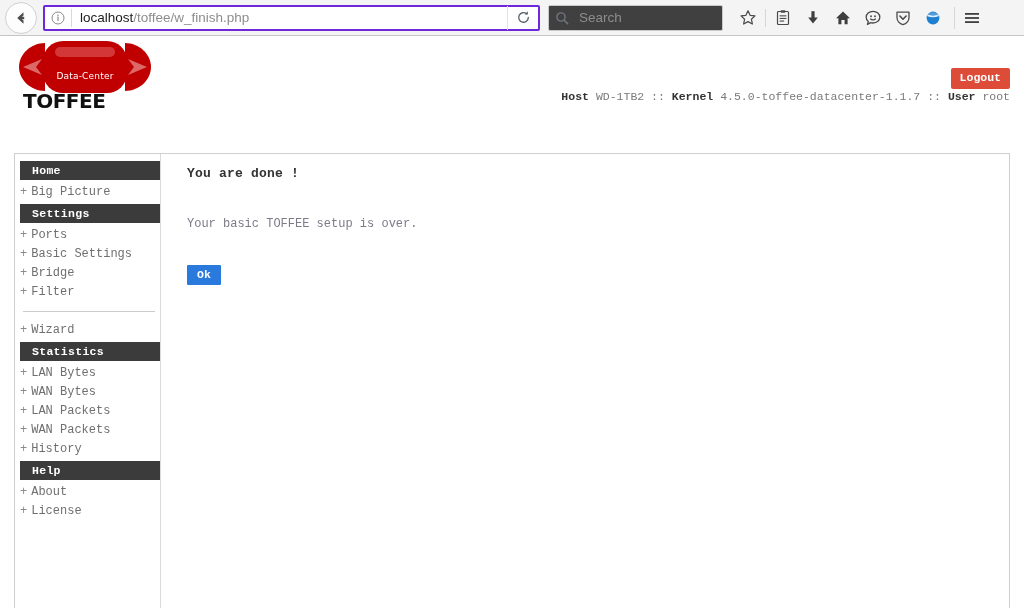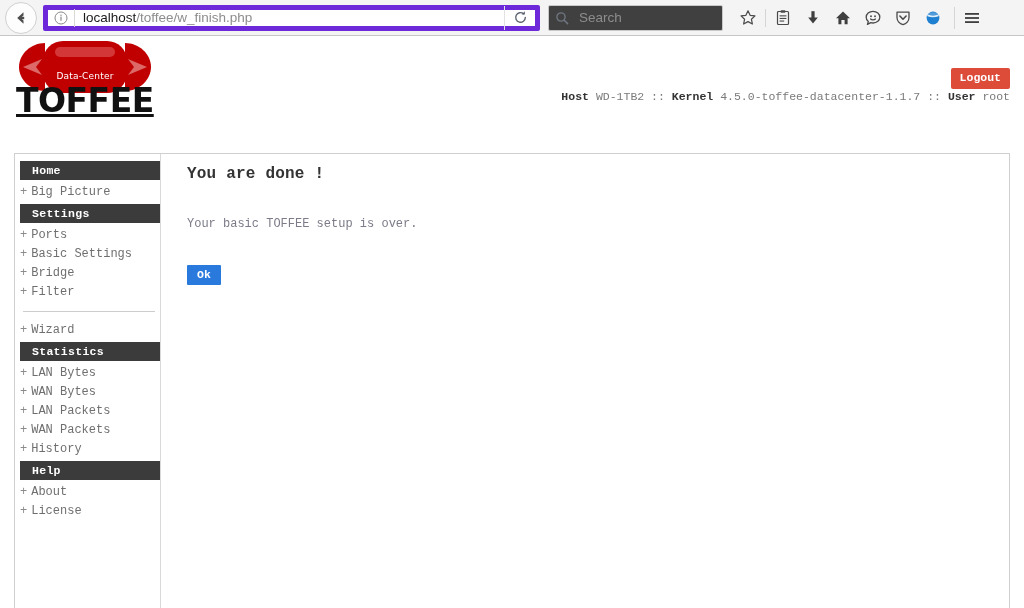--- a/index.html
+++ b/index.html
@@ -32,21 +32,21 @@
     display: flex; align-items: center; justify-content: center;
     flex: none;
   }
   .nav-back svg { display: block; }
 
   .urlbar {
     flex: 1 1 auto;
     height: 26px;
     margin: 0 0 0 6px;
     background: #ffffff;
-    border: 5px solid #6d28d9;
+    border: 2px solid #6d28d9;
     border-radius: 2px;
     display: flex;
     align-items: center;
     box-sizing: border-box;
     max-width: 497px;
   }
   .id-icon {
     width: 26px; height: 24px;
     display: flex; align-items: center; justify-content: center;
     flex: none;
@@ -132,28 +132,27 @@
     left: 0; top: 30px;
     width: 140px;
     text-align: center;
     font-size: 9px;
     color: #ffffff;
     font-family: "DejaVu Sans", sans-serif;
     letter-spacing: 0.2px;
   }
   .logo-word {
     position: absolute;
-    left: 1px; top: 44px;
+    left: 8px; top: 44px;
     font-family: "DejaVu Sans", sans-serif;
     font-weight: bold;
-    font-size: 33px;
+    font-size: 20px;
     letter-spacing: -0.5px;
     color: #111111;
     line-height: 32px;
-    text-decoration: underline;
   }
 
   #logout-btn {
     position: absolute;
     right: 14px;
     top: 32px;
     background: #dd4b39;
     color: #ffffff;
     font-family: "Liberation Mono", monospace;
     font-size: 11.5px;
@@ -222,21 +221,21 @@
   }
 
   
   #content {
     flex: 1 1 auto;
     padding: 13px 0 0 26px;
     box-sizing: border-box;
   }
   #content-title {
     font-family: "Liberation Mono", monospace;
-    font-size: 16px;
+    font-size: 13px;
     font-weight: bold;
     color: #333333;
     line-height: 14px;
     letter-spacing: 0.2px;
   }
   .content-body {
     margin-top: 36px;
     font-family: "Liberation Mono", monospace;
     font-size: 12px;
     color: #7b7b89;

